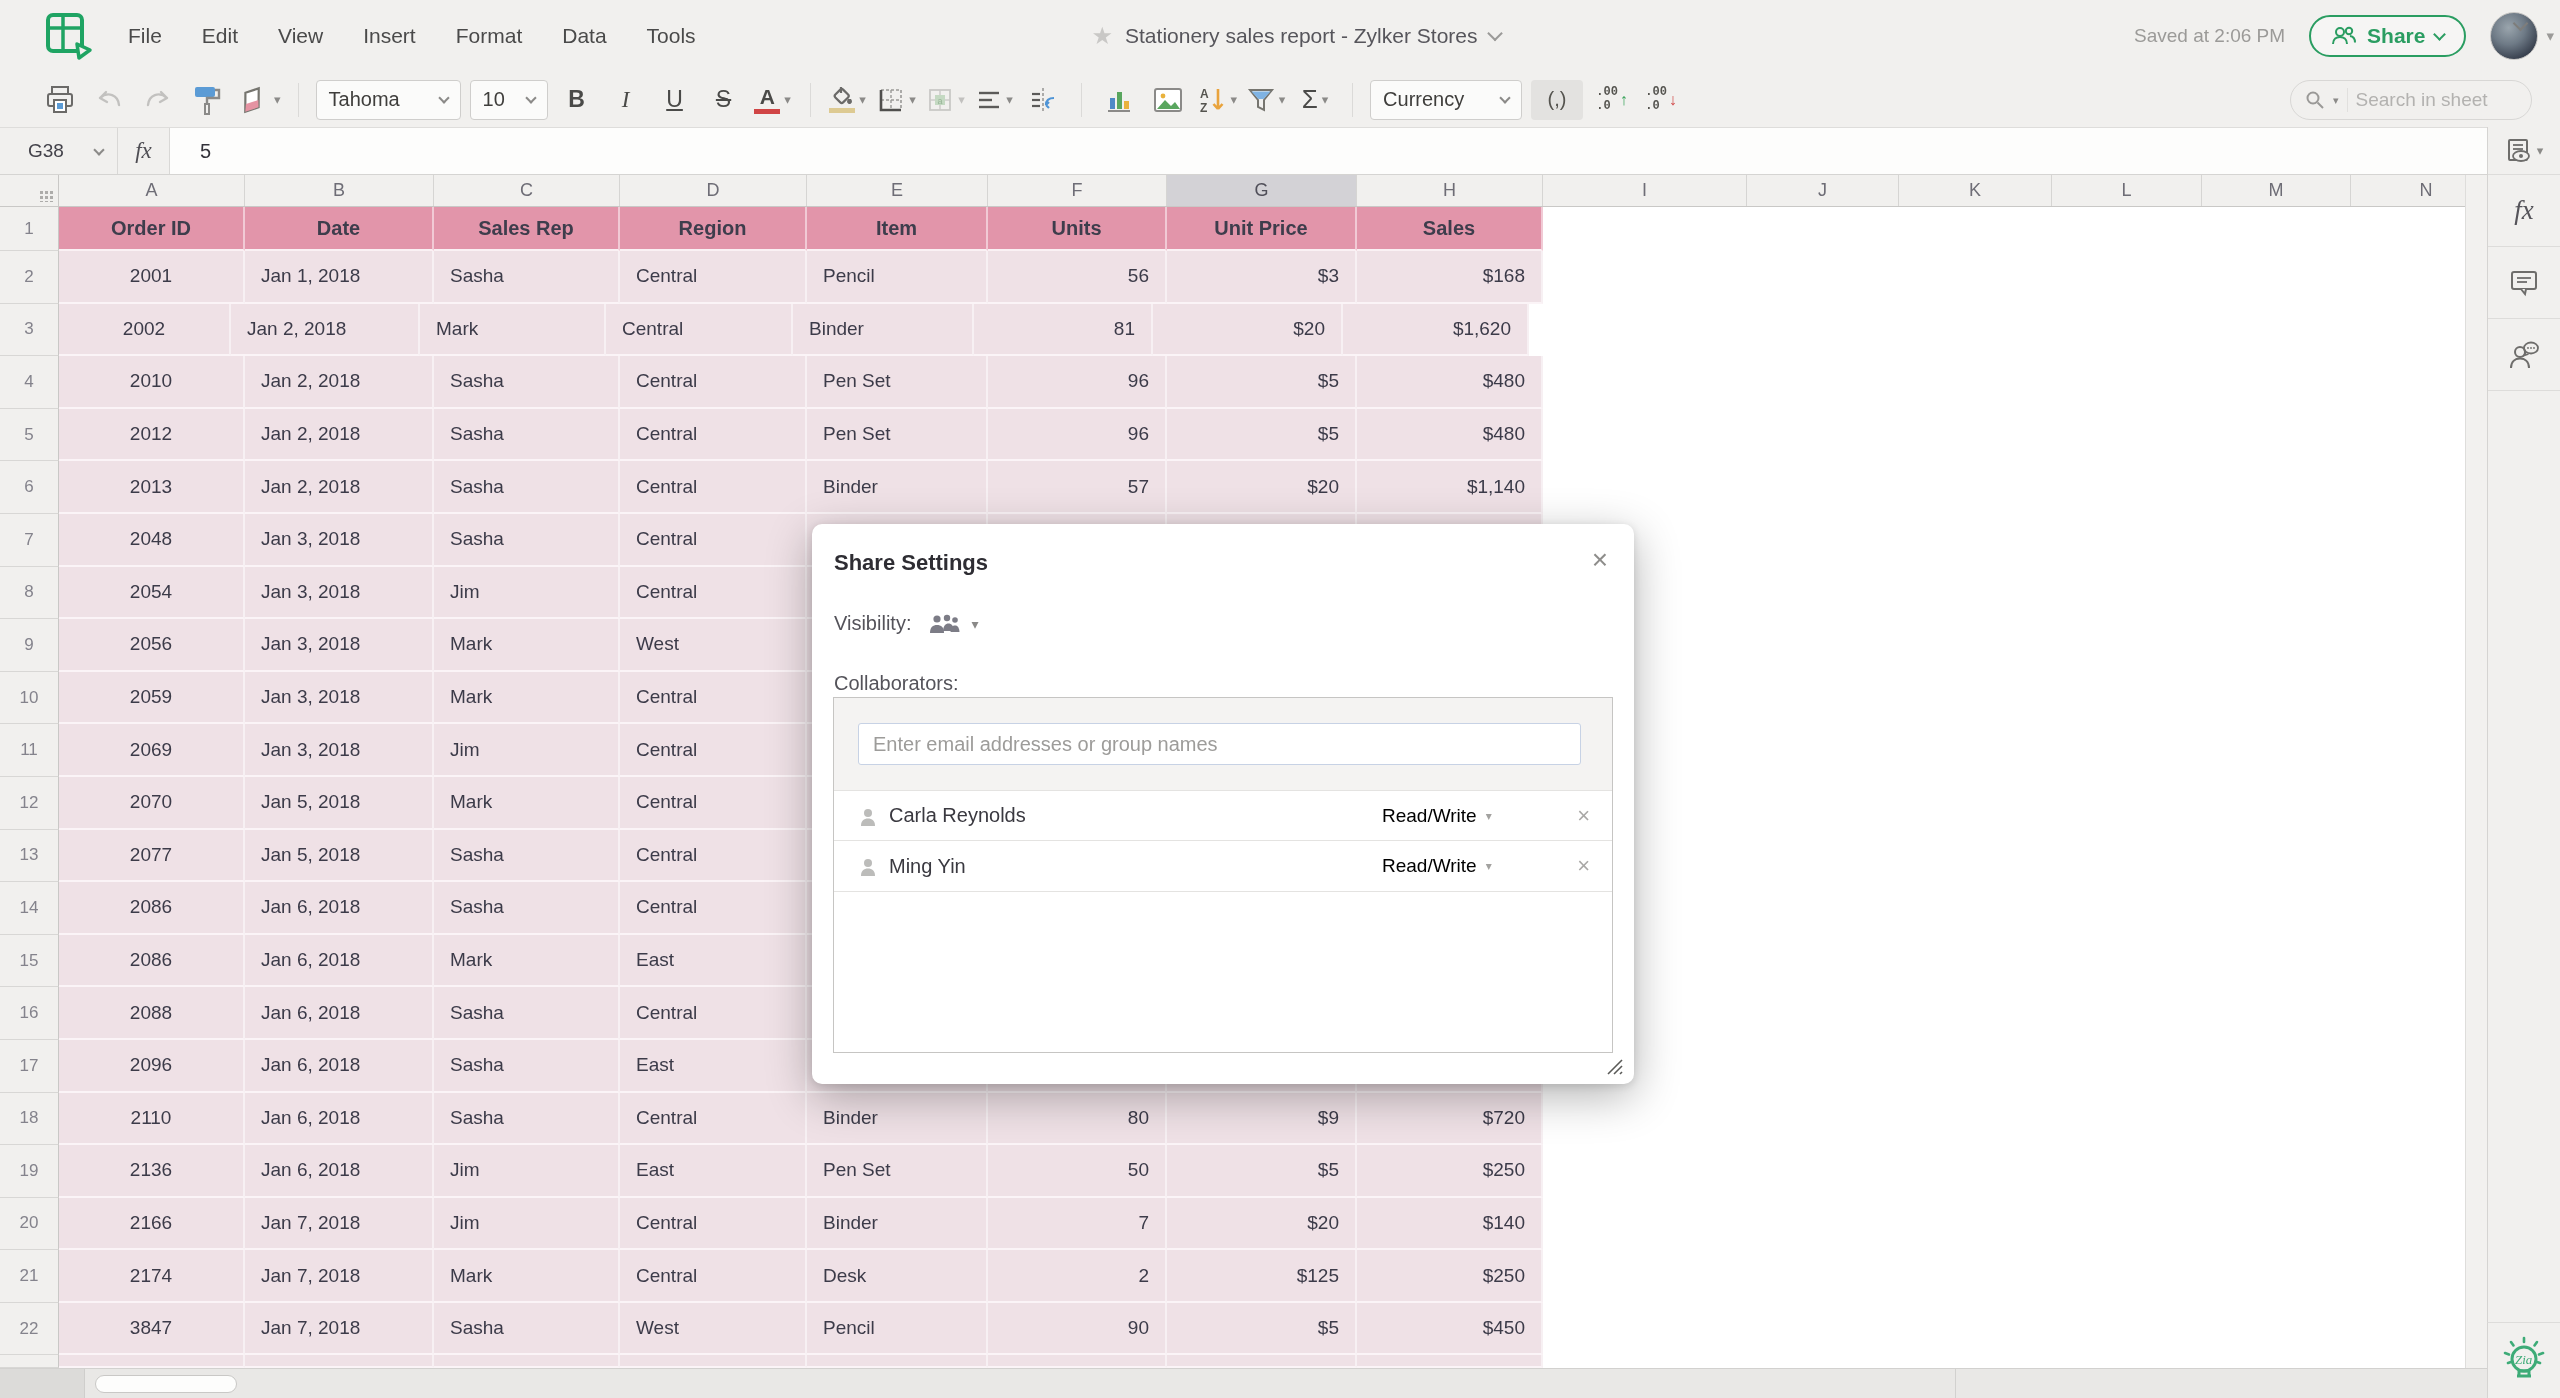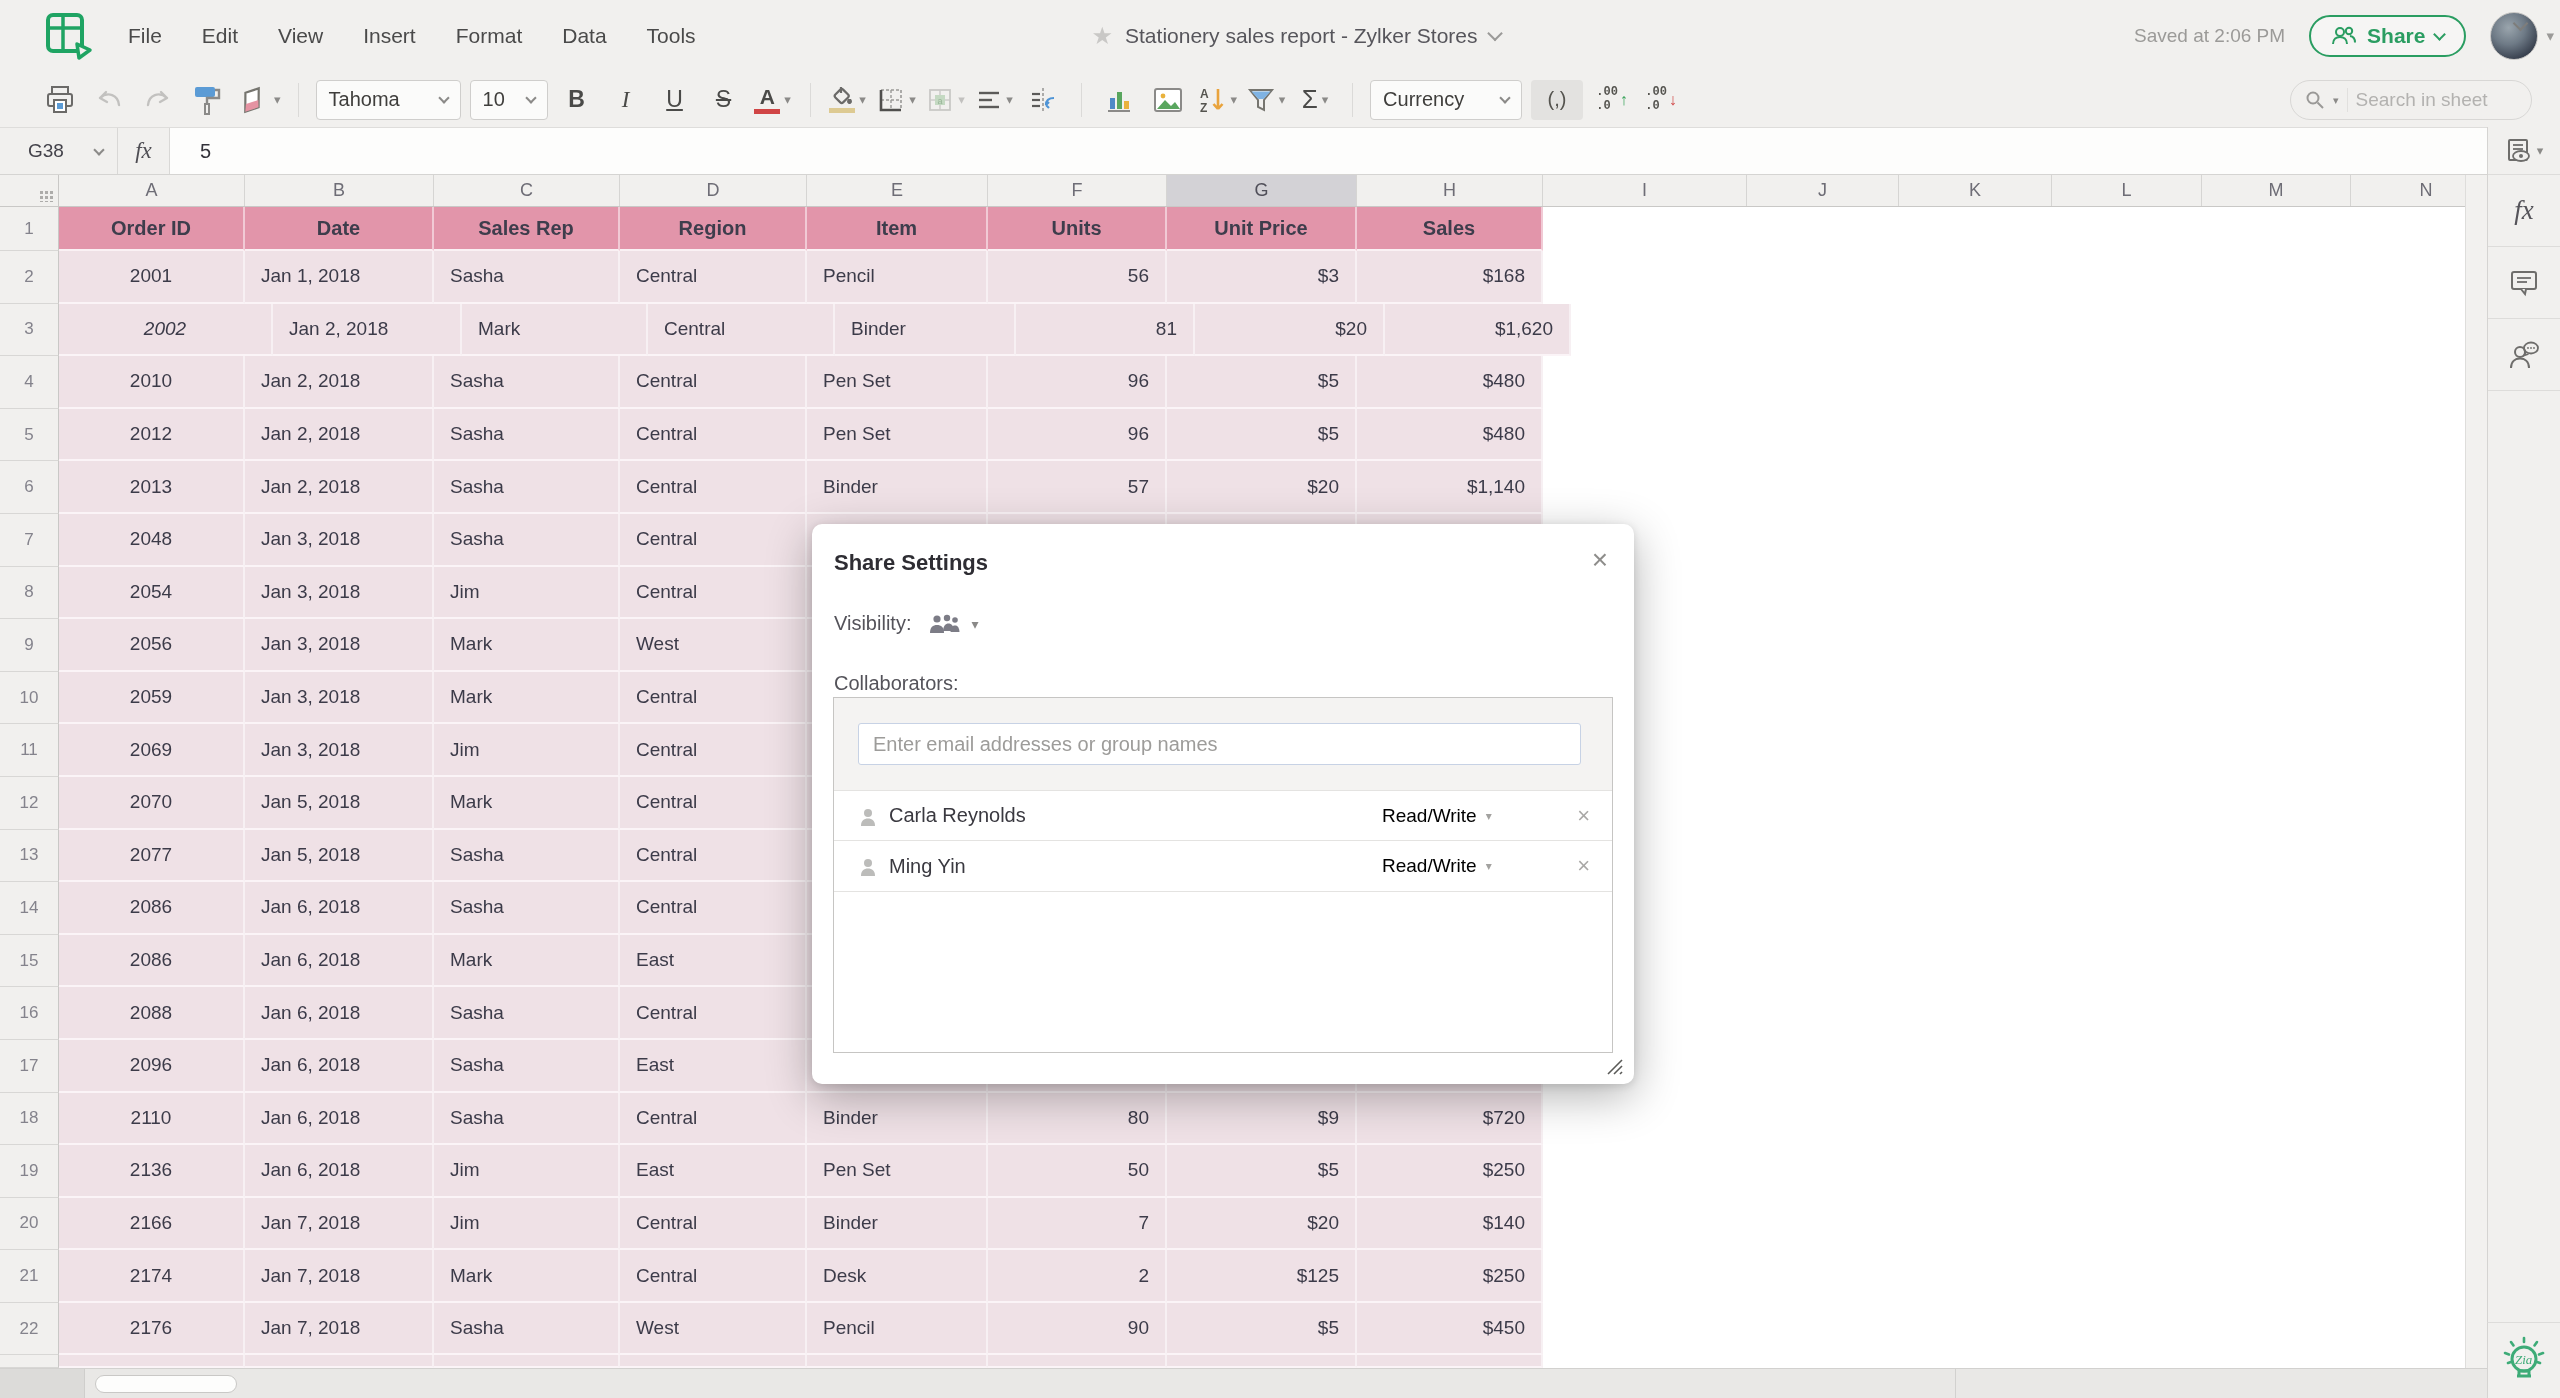--- a/index.html
+++ b/index.html
@@ -388,21 +388,21 @@
       <div class="cell al" style="width: 189px;">Jan 1, 2018</div>
       <div class="cell al" style="width: 186px;">Sasha</div>
       <div class="cell al" style="width: 187px;">Central</div>
       <div class="cell al" style="width: 181px;">Pencil</div>
       <div class="cell ar" style="width: 179px;">56</div>
       <div class="cell ar" style="width: 190px;">$3</div>
       <div class="cell ar" style="width: 186px;">$168</div>
     </div>
     <div class="row">
       <div class="rowh">3</div>
-      <div class="cell ac" style="width: 214px; font-style: italic;">2002</div>
+      <div class="cell ac" style="width: 172px;">2002</div>
       <div class="cell al" style="width: 189px;">Jan 2, 2018</div>
       <div class="cell al" style="width: 186px;">Mark</div>
       <div class="cell al" style="width: 187px;">Central</div>
       <div class="cell al" style="width: 181px;">Binder</div>
       <div class="cell ar" style="width: 179px; padding-left: 26px;">81</div>
       <div class="cell ar" style="width: 190px;">$20</div>
       <div class="cell ar" style="width: 186px;">$1,620</div>
     </div>
     <div class="row">
       <div class="rowh">4</div>
@@ -597,21 +597,21 @@
       <div class="cell al" style="width: 189px;">Jan 7, 2018</div>
       <div class="cell al" style="width: 186px;">Mark</div>
       <div class="cell al" style="width: 187px;">Central</div>
       <div class="cell al" style="width: 181px;">Desk</div>
       <div class="cell ar" style="width: 179px;">2</div>
       <div class="cell ar" style="width: 190px;">$125</div>
       <div class="cell ar" style="width: 186px;">$250</div>
     </div>
     <div class="row">
       <div class="rowh">22</div>
-      <div class="cell ac" style="width: 186px;">2176</div>
+      <div class="cell ac" style="width: 186px;">3847</div>
       <div class="cell al" style="width: 189px;">Jan 7, 2018</div>
       <div class="cell al" style="width: 186px;">Sasha</div>
       <div class="cell al" style="width: 187px;">West</div>
       <div class="cell al" style="width: 181px;">Pencil</div>
       <div class="cell ar" style="width: 179px;">90</div>
       <div class="cell ar" style="width: 190px;">$5</div>
       <div class="cell ar" style="width: 186px; padding-left: 8px;">$450</div>
     </div>
     <div class="row partial">
       <div class="rowh"></div>

